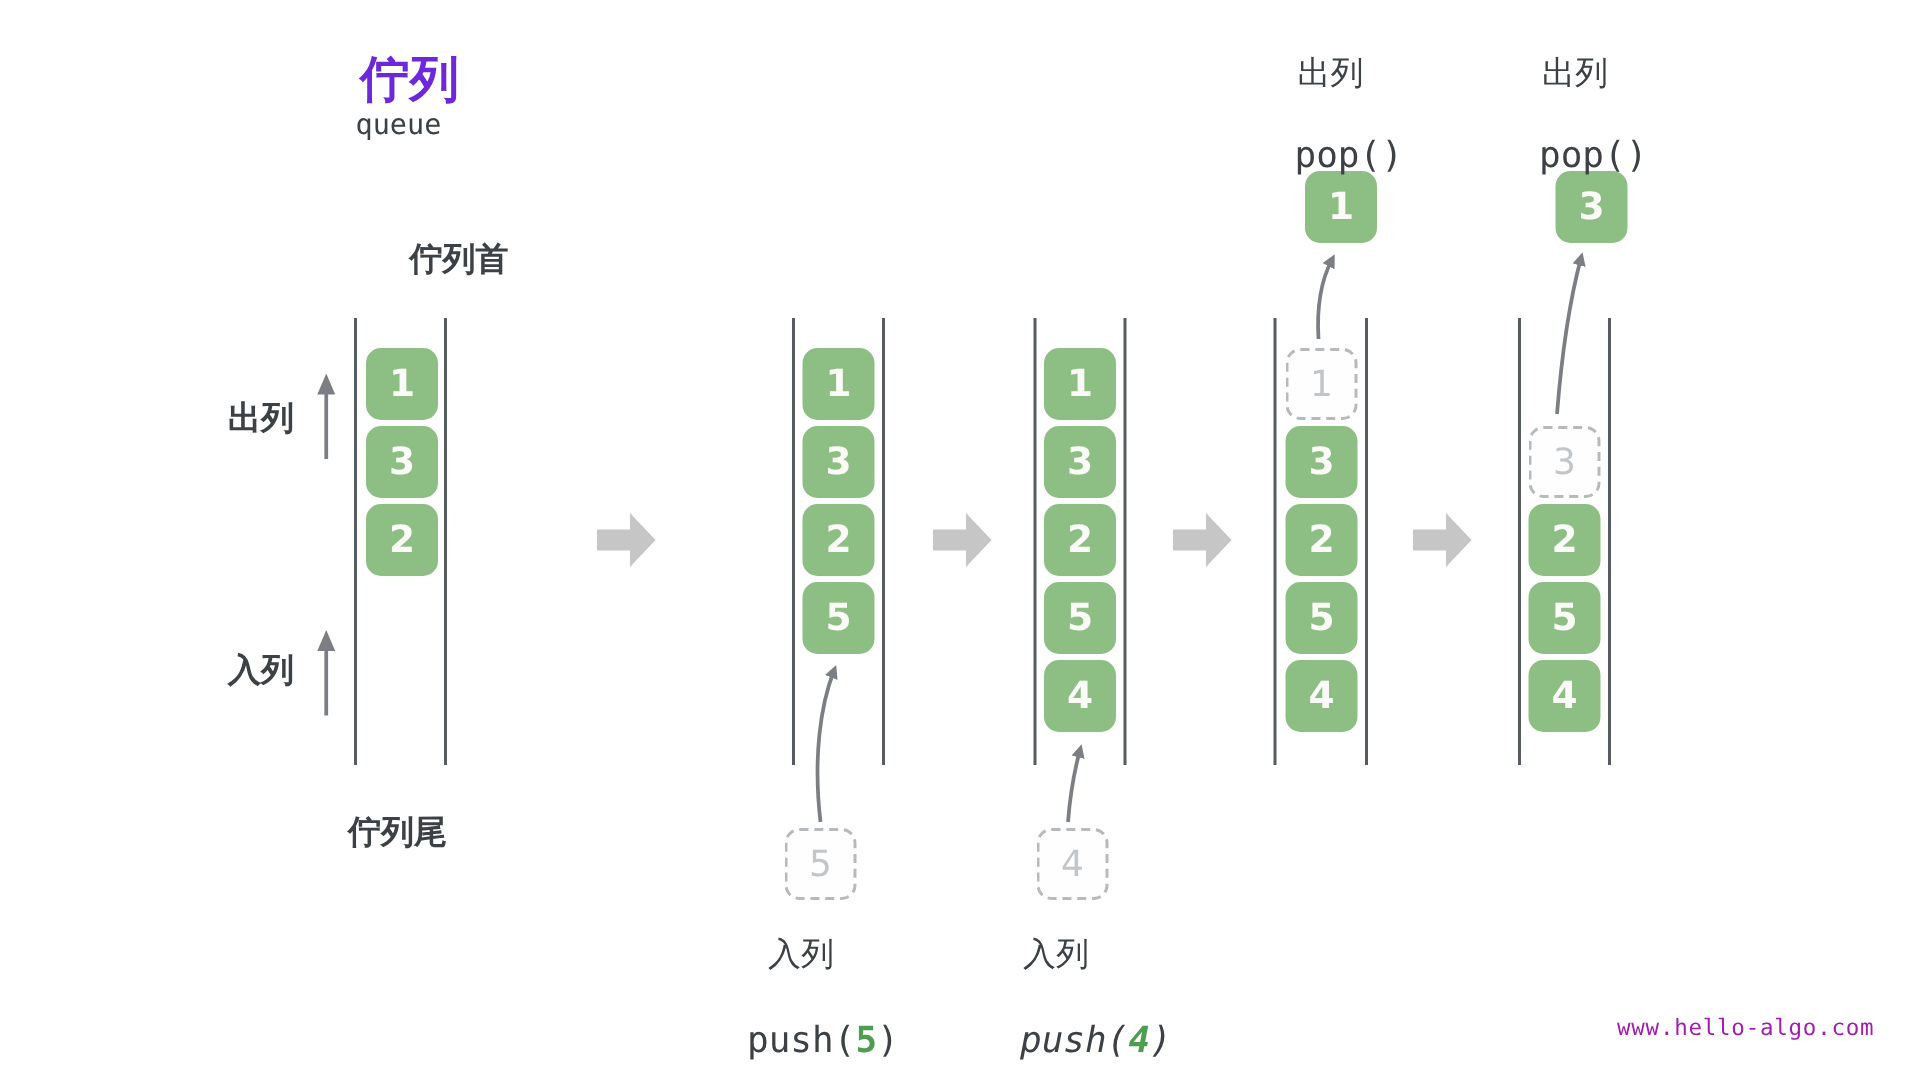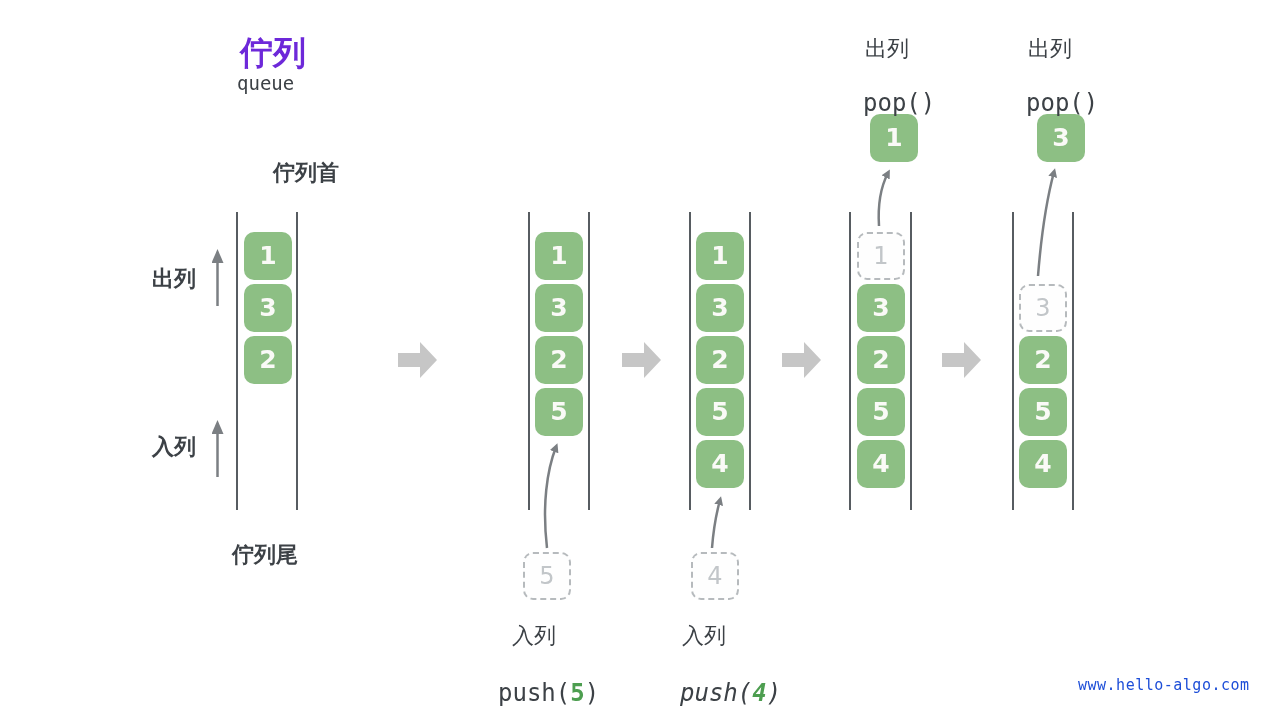--- a/index.html
+++ b/index.html
@@ -16,21 +16,21 @@
     position:absolute;width:44px;height:44px;border:2px dashed #b6babd;border-radius:10px;
     background:#fefefe;color:#c2c6c9;font-weight:400;font-size:24px;line-height:44px;text-align:center;
   }
   .zh-title{position:absolute;color:#6d28d9;font-weight:700;font-size:33px;}
   .mono{font-family:"DejaVu Sans Mono",monospace;text-align:center;}
   .sub{position:absolute;color:#3c4146;font-size:19px;}
   .side-label{position:absolute;color:#3c4146;font-weight:700;font-size:22px;}
   .op-label{position:absolute;color:#3c4146;font-weight:500;font-size:22px;}
   .op-code{position:absolute;color:#3c4146;font-size:24px;margin-top:23px;}
   .op-code .arg{color:#4d9e50;font-weight:700;}
-  .watermark{position:absolute;color:#1d4ed8;font-size:15px;letter-spacing:0.5px;}
+  .watermark{position:absolute;color:#a21caf;font-size:15px;letter-spacing:0.5px;}
   svg.overlay{position:absolute;left:0;top:0;pointer-events:none;}
 </style>
 </head>
 <body>
 
 <div id="canvas">
 
   <div class="zh-title" style="left:240px;top:31px;">佇列</div>
   <div class="sub mono" style="left:237px;top:72px;">queue</div>
 

